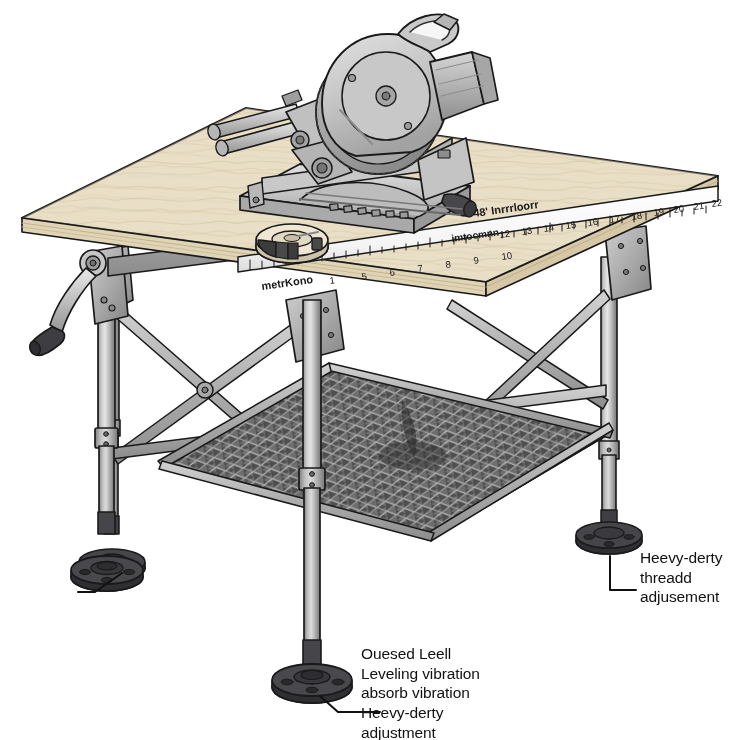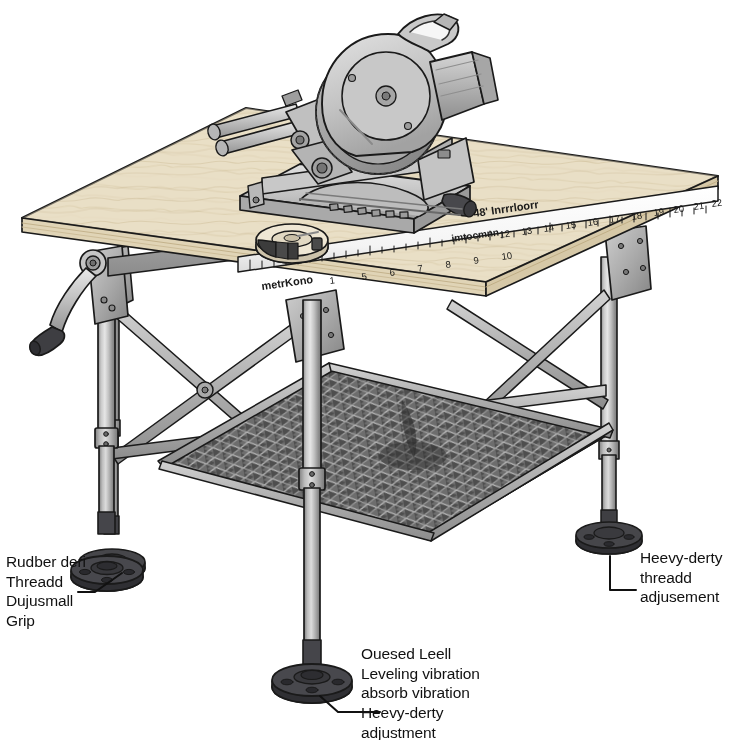--- a/index.html
+++ b/index.html
@@ -459,24 +459,20 @@
       <text x="588" y="226" transform="rotate(-8 588 226)">16</text>
       <text x="610" y="223" transform="rotate(-8 610 223)">17</text>
       <text x="632" y="220" transform="rotate(-8 632 220)">18</text>
       <text x="654" y="216" transform="rotate(-8 654 216)">19</text>
       <text x="674" y="213" transform="rotate(-8 674 213)">20</text>
       <text x="694" y="210" transform="rotate(-8 694 210)">21</text>
       <text x="712" y="207" transform="rotate(-8 712 207)">22</text>
     </g>
   </svg>
 
-  <div class="callout" id="callout-rubber-foot">Rudber deri
-Threadd
-Dujusmall
-Grip</div>
 
   <div class="callout" id="callout-heavy-duty">Heevy-derty
 threadd
 adjusement</div>
 
   <div class="callout" id="callout-leveling">Ouesed Leell
 Leveling vibration
 absorb vibration
 Heevy-derty
 adjustment</div>

